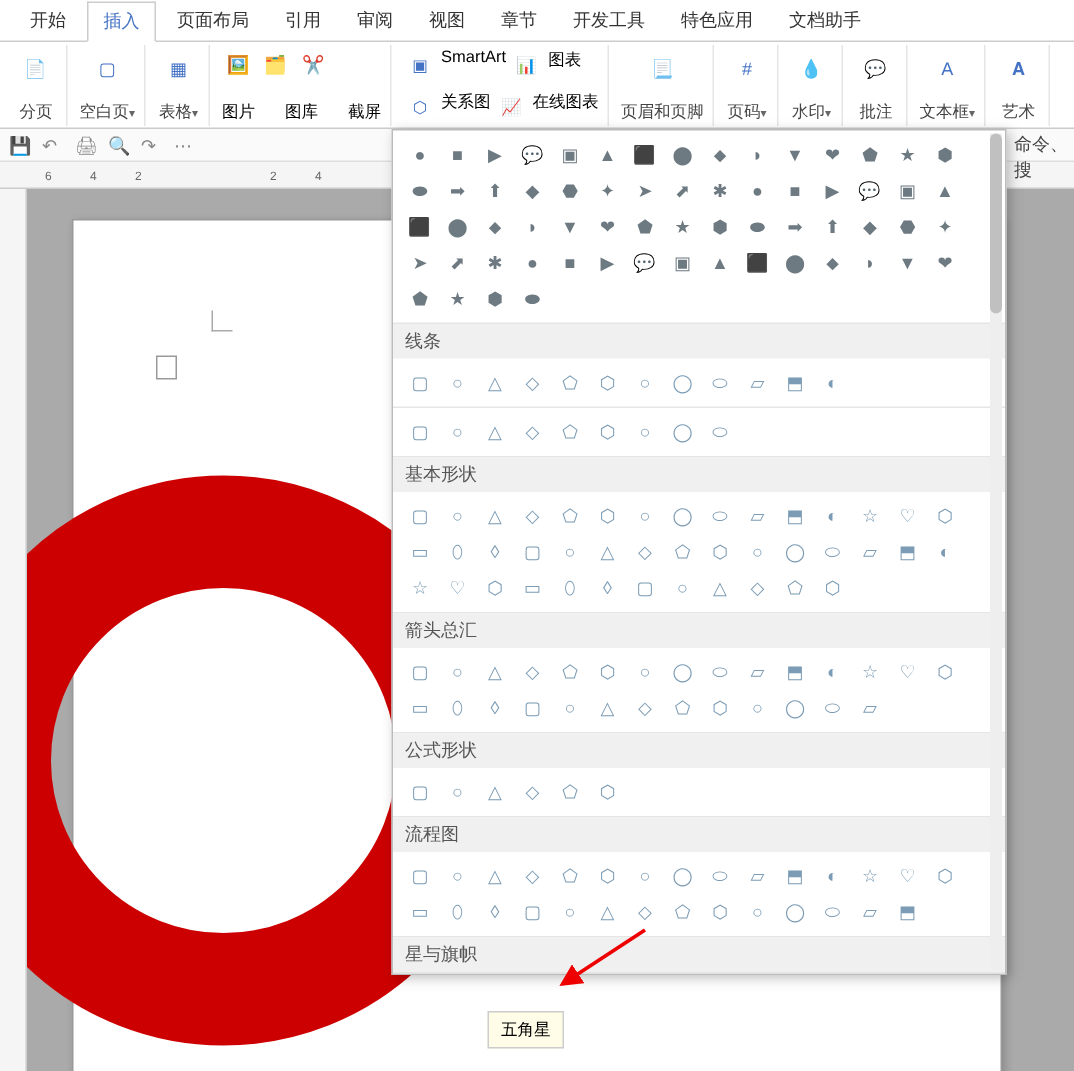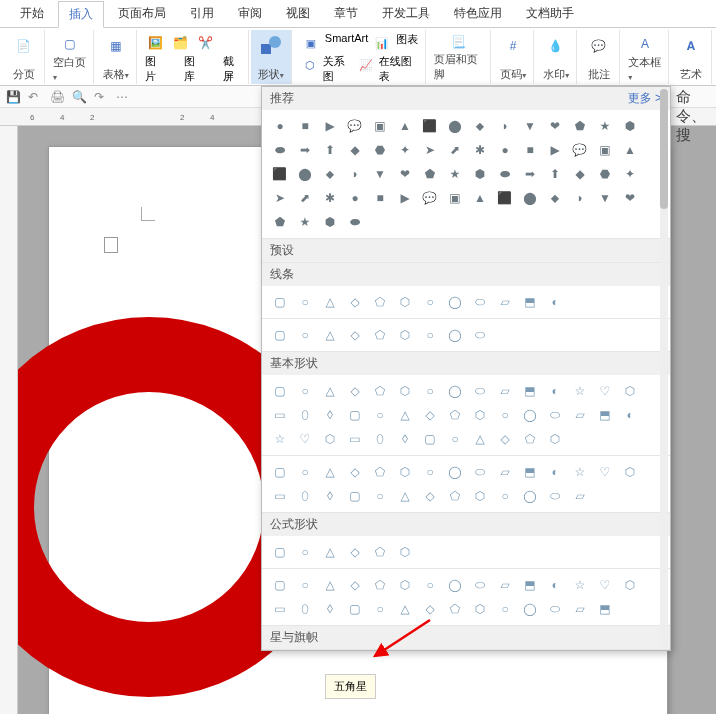--- a/index.html
+++ b/index.html
@@ -48,21 +48,21 @@
     .shape-item { width: 20px; height: 20px; display: flex; align-items: center; justify-content: center; cursor: pointer; color: #6e7a82; position: relative; }
     .shape-item.solid { color: #6e7a82; }
     .shape-item.outline { color: #7c9cb5; border: none; }
     
     .tooltip { position: absolute; left: 325px; top: 674px; background: #fffde7; border: 1px solid #ccc; padding: 4px 8px; font-size: 11px; z-index: 200; white-space: nowrap; }
     
     
     .arrow-ann { position: absolute; left: 370px; top: 618px; width: 70px; height: 40px; z-index: 150; pointer-events: none; }
     
     
-    .right-hint { position: absolute; right: 0; top: 88px; width: 40px; font-size: 15px; color: #444; }
+    .right-hint { position: absolute; right: 0; top: 88px; width: 40px; font-size: 12px; color: #444; }
     .hint-txt { writing-mode: horizontal-tb; }
     
     .scrollbar-v { position: absolute; right: 2px; top: 86px; width: 8px; height: 620px; background: #eee; }
     .scrollbar-thumb { position: absolute; top: 0; width: 8px; height: 120px; background: #c0c0c0; border-radius: 4px; }
   </style>
 </head>
 <body>
 
 <div class="tabs-bar">
   <div class="tab">开始</div>
@@ -95,29 +95,20 @@
       <span class="ribbon-icon">🖼️</span>
       <span class="ribbon-icon">🗂️</span>
       <span class="ribbon-icon">✂️</span>
     </div>
     <div class="ribbon-group-row" style="font-size:11px;gap:20px">
       <span>图片</span>
       <span>图库</span>
       <span>截屏</span>
     </div>
   </div>
-  <div class="ribbon-group active">
-    <span class="ribbon-icon large">
-      <svg viewBox="0 0 24 24" width="24" height="24">
-          <rect x="2" y="10" width="10" height="10" fill="#4472c4"></rect>
-          <circle cx="16" cy="8" r="6" fill="#6fa8dc"></circle>
-        </svg>
-    </span>
-    <span class="ribbon-label"><span>形状</span><span class="dropdown-arrow">▾</span></span>
-  </div>
   <div class="ribbon-group" style="flex-direction:column;align-items:flex-start;font-size:11px">
     <div class="ribbon-group-row">
         <span class="ribbon-icon">▣</span>
         <span>SmartArt</span> 
         <span class="ribbon-icon">📊</span>
         <span>图表</span>
       </div>
     <div class="ribbon-group-row">
         <span class="ribbon-icon">⬡</span>
         <span>关系图</span> 
@@ -184,24 +175,20 @@
   </div>
 </div>
 
 <div class="right-hint">
   <span class="hint-txt">命令、搜</span>
 </div>
 
 <div class="shapes-panel">
 
   <div class="panel-section">
-    <div class="panel-header">
-      <span>推荐</span>
-      <span class="more-link">更多 &gt;</span>
-    </div>
     <div class="shape-grid" id="rec-grid">
         <div class="shape-item solid">●</div>
         <div class="shape-item solid">■</div>
         <div class="shape-item solid">▶</div>
         <div class="shape-item solid">💬</div>
         <div class="shape-item solid">▣</div>
         <div class="shape-item solid">▲</div>
         <div class="shape-item solid">⬛</div>
         <div class="shape-item solid">⬤</div>
         <div class="shape-item solid">⬥</div>
@@ -256,25 +243,20 @@
         <div class="shape-item solid">◗</div>
         <div class="shape-item solid">▼</div>
         <div class="shape-item solid">❤</div>
         <div class="shape-item solid">⬟</div>
         <div class="shape-item solid">★</div>
         <div class="shape-item solid">⬢</div>
         <div class="shape-item solid">⬬</div>
       </div>
   </div>
 
-  <div class="panel-section">
-    <div class="panel-header">
-        <span>预设</span>
-      </div>
-  </div>
 
   <div class="panel-section">
     <div class="panel-header">
         <span>线条</span>
       </div>
     <div class="shape-grid" id="lines-grid">
         <div class="shape-item outline">▢</div>
         <div class="shape-item outline">○</div>
         <div class="shape-item outline">△</div>
         <div class="shape-item outline">◇</div>
@@ -347,20 +329,23 @@
         <div class="shape-item outline">▢</div>
         <div class="shape-item outline">○</div>
         <div class="shape-item outline">△</div>
         <div class="shape-item outline">◇</div>
         <div class="shape-item outline">⬠</div>
         <div class="shape-item outline">⬡</div>
       </div>
   </div>
 
   <div class="panel-section">
+    <div class="panel-header">
+        <span>箭头总汇</span>
+      </div>
     <div class="shape-grid" id="arrows-grid">
         <div class="shape-item outline">▢</div>
         <div class="shape-item outline">○</div>
         <div class="shape-item outline">△</div>
         <div class="shape-item outline">◇</div>
         <div class="shape-item outline">⬠</div>
         <div class="shape-item outline">⬡</div>
         <div class="shape-item outline">○</div>
         <div class="shape-item outline">◯</div>
         <div class="shape-item outline">⬭</div>
@@ -394,20 +379,23 @@
         <div class="shape-item outline">▢</div>
         <div class="shape-item outline">○</div>
         <div class="shape-item outline">△</div>
         <div class="shape-item outline">◇</div>
         <div class="shape-item outline">⬠</div>
         <div class="shape-item outline">⬡</div>
       </div>
   </div>
 
   <div class="panel-section">
+    <div class="panel-header">
+        <span>流程图</span>
+      </div>
     <div class="shape-grid" id="flow-grid">
         <div class="shape-item outline">▢</div>
         <div class="shape-item outline">○</div>
         <div class="shape-item outline">△</div>
         <div class="shape-item outline">◇</div>
         <div class="shape-item outline">⬠</div>
         <div class="shape-item outline">⬡</div>
         <div class="shape-item outline">○</div>
         <div class="shape-item outline">◯</div>
         <div class="shape-item outline">⬭</div>

